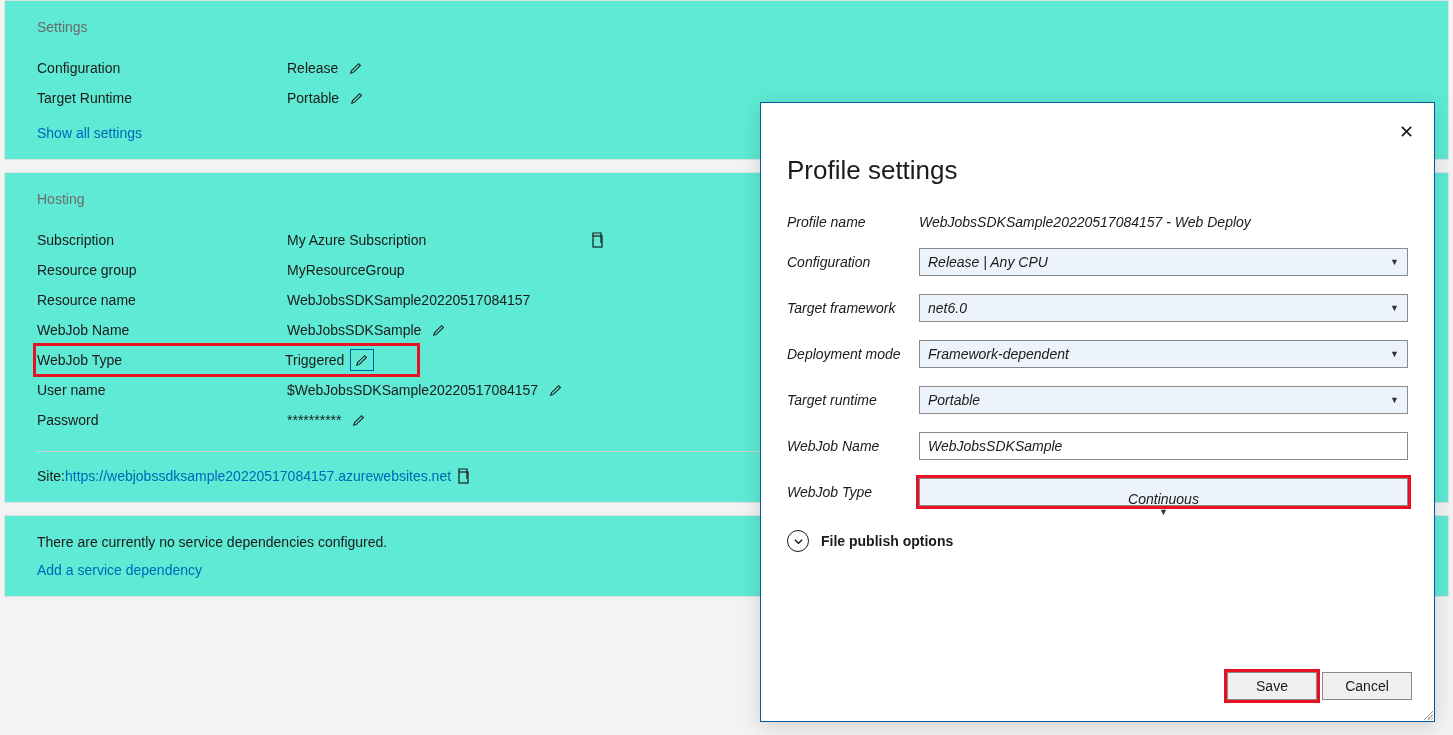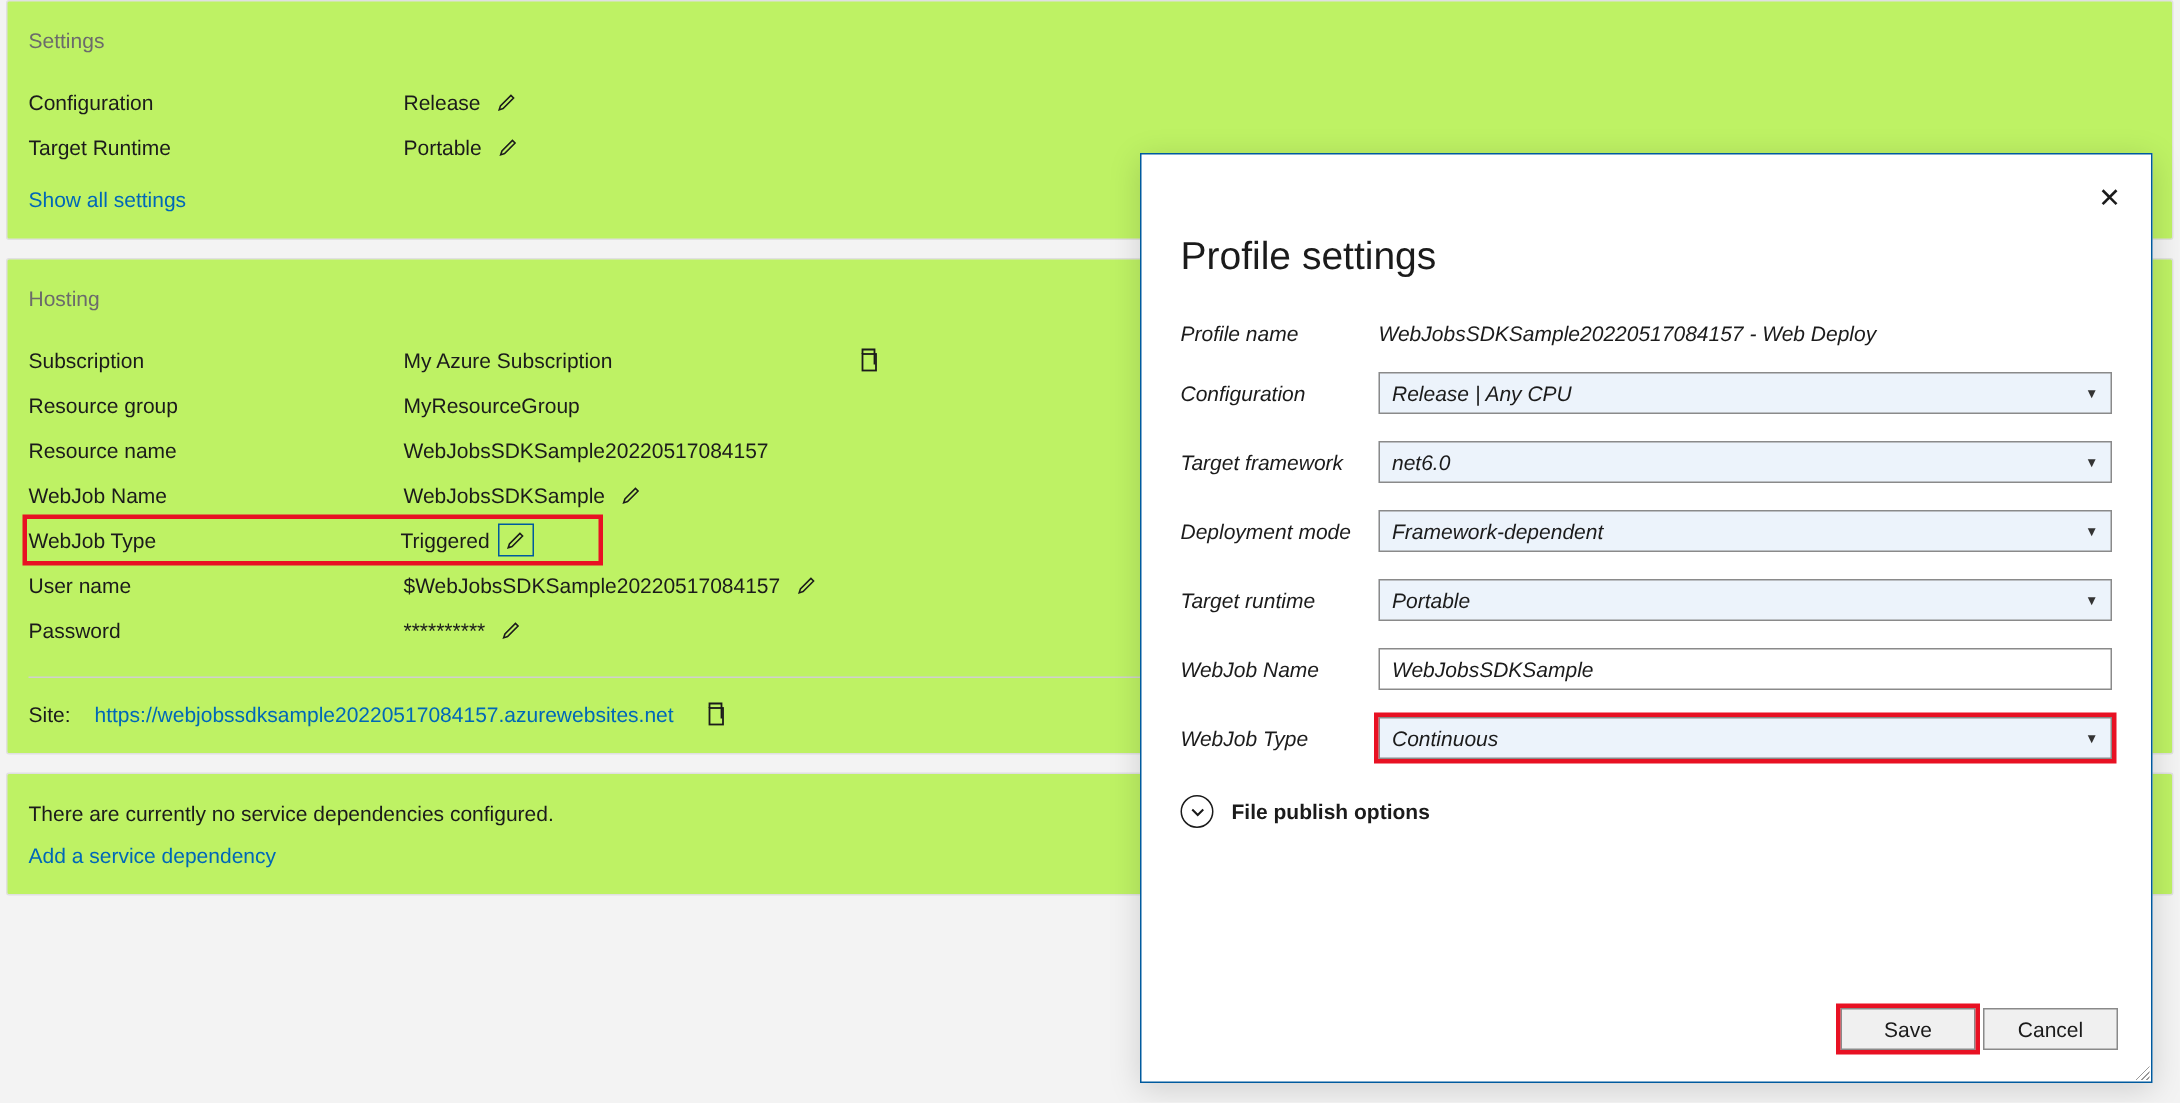--- a/index.html
+++ b/index.html
@@ -10,25 +10,25 @@
     }
     body {
       background: #f3f3f3;
       width: 1453px;
       height: 735px;
       font-size: 14px;
       color: #1b1b1b;
       position: relative;
     }
     .panel {
-      background: #bef264;
+      background: #5eead4;
       border: 1px solid #e0e0e0;
       border-radius: 2px;
       margin: 0 4px 12px 4px;
-      padding: 18px 14px;
+      padding: 18px 32px;
     }
     .panel-title {
       color: #6b6b6b;
       font-size: 14px;
       margin-bottom: 18px;
       font-weight: 400;
     }
     .row {
       display: flex;
       align-items: center;
@@ -83,21 +83,21 @@
       margin-left: 6px;
     }
     .hl-blue svg { width: 14px; height: 14px; }
     .hr {
       border-top: 1px solid #d0d0d0;
       margin: 16px 0;
     }
     .site-row {
       display: flex;
       align-items: center;
-      gap: 16px;
+      gap: 0;
     }
 
     
     .dialog {
       position: absolute;
       top: 102px;
       right: 18px;
       width: 675px;
       height: 620px;
       background: #ffffff;
@@ -154,20 +154,21 @@
     .input-box {
       background: #ffffff;
       justify-content: flex-start;
     }
     .select-caret {
       font-size: 9px;
       color: #333;
     }
     .select-hl {
       outline: 3px solid #e81123;
+      flex-direction: column;
     }
     .file-opts {
       display: flex;
       align-items: center;
       gap: 12px;
       margin-top: 6px;
     }
     .expand-icon {
       width: 22px;
       height: 22px;

